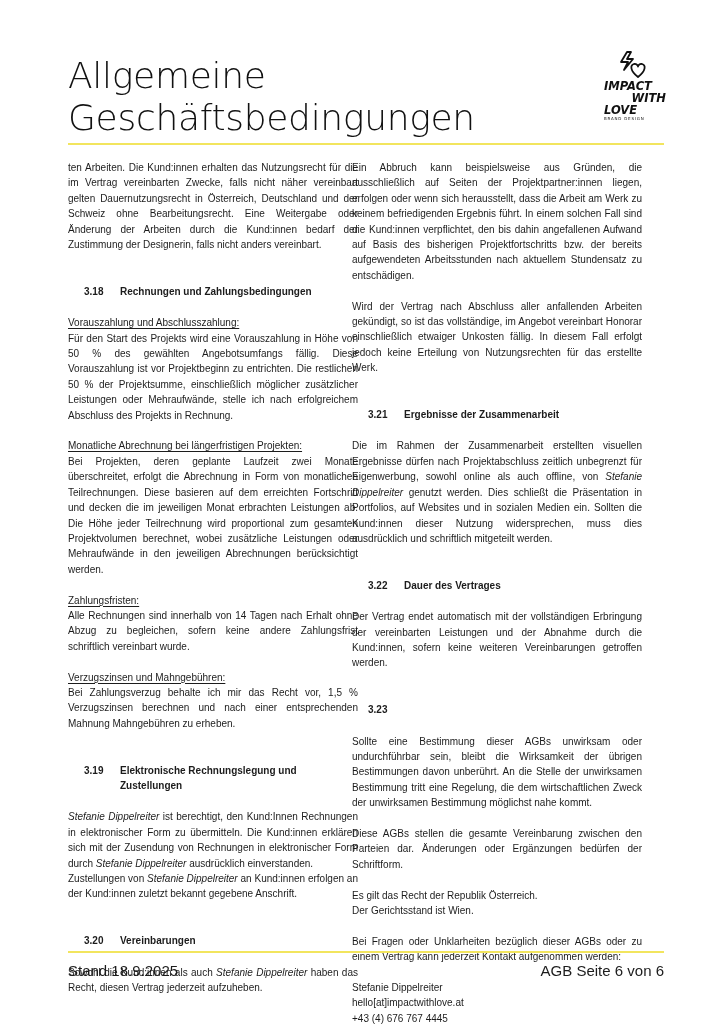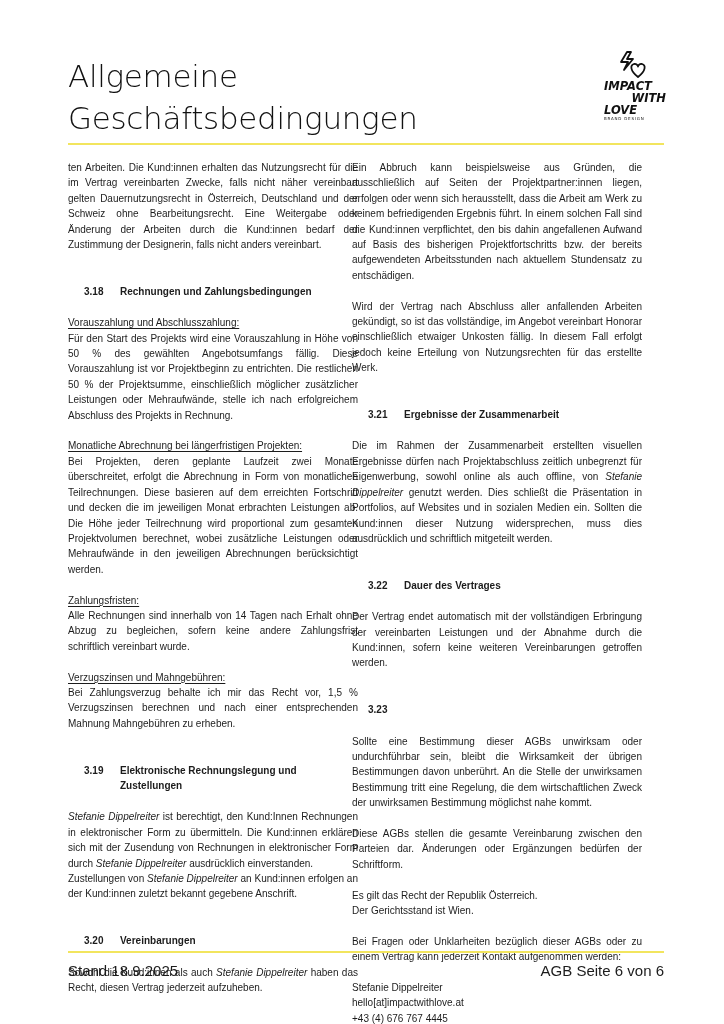--- a/index.html
+++ b/index.html
@@ -3,21 +3,21 @@
   <meta charset="utf-8">
   <style>
     html, body { margin: 0; padding: 0; background: #ffffff; }
     body {
       width: 724px; height: 1024px; position: relative; overflow: hidden;
       font-family: "Liberation Sans", "DejaVu Sans", sans-serif; color: #1a1a1a;
     }
     .title {
       position: absolute; left: 68px; top: 55px;
       font-family: "DejaVu Sans", sans-serif; font-weight: 300;
-      font-size: 31px; line-height: 42px; color: #111; letter-spacing: -0.3px;
+      font-size: 36px; line-height: 42px; color: #111; letter-spacing: -0.3px;
     }
     .title div { white-space: nowrap; }
     .logo {
       position: absolute; left: 604px; top: 50px; width: 70px; height: 86px;
     }
     .logo-text {
       position: absolute; left: 0; top: 30px; width: 62px;
       font-family: "DejaVu Sans", sans-serif; font-weight: bold; font-style: italic;
       font-size: 11.5px; line-height: 12px; color: #111;
     }

